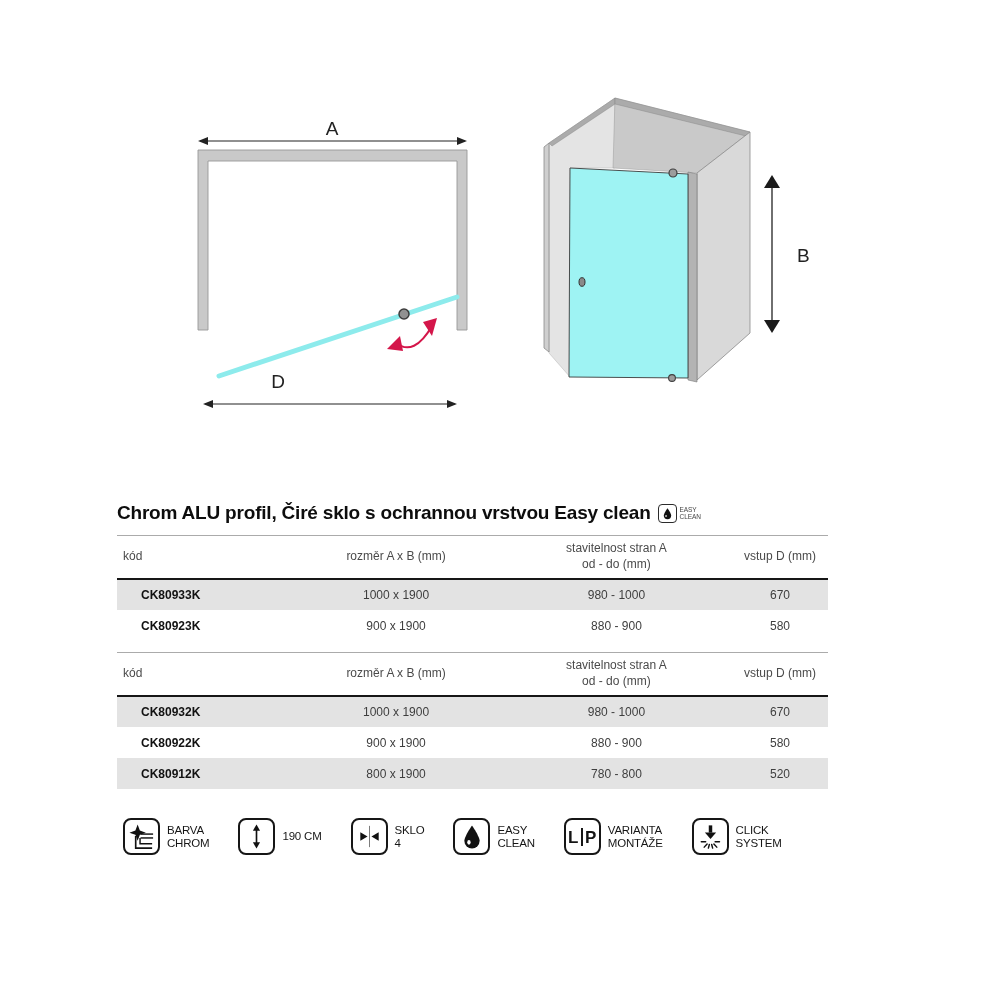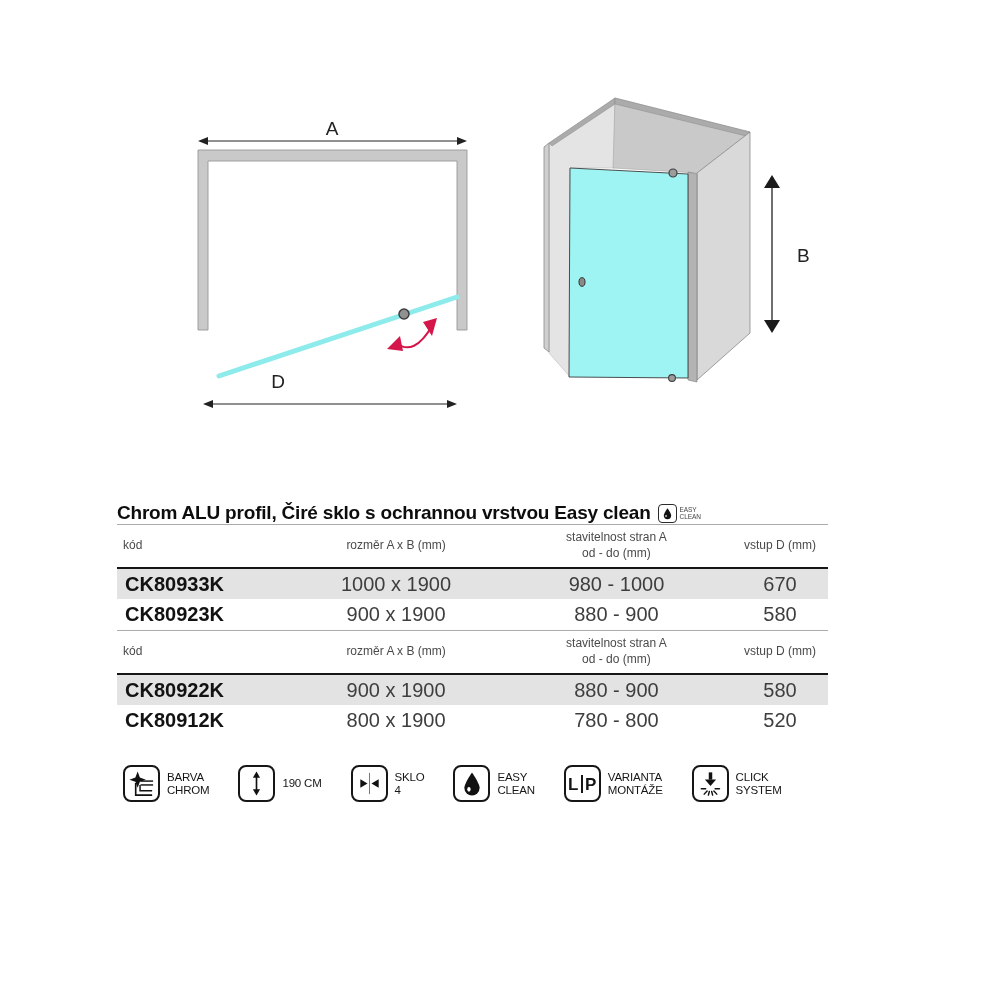--- a/index.html
+++ b/index.html
@@ -16,28 +16,28 @@
   .dim-label { font-size:19px; fill:#222; }
   
   .content { padding-left:117px; width:828px; }
   .section-title-row { display:flex; align-items:center; gap:7px; margin-top:32px; }
   .section-title { font-size:19px; font-weight:700; color:#0d0d0d; letter-spacing:-0.2px; }
   .ec-badge { display:flex; align-items:center; gap:3px; }
   .ec-badge-box { width:19px; height:19px; border:1.6px solid #2b2b2b; border-radius:4px;
                   display:flex; align-items:center; justify-content:center; }
   .ec-badge-text { font-size:6.5px; line-height:1.15; color:#444; white-space:pre-line; letter-spacing:-0.1px; }
   
-  table { border-collapse:collapse; table-layout:fixed; width:711px; }
+  table { border-collapse:collapse; table-layout:fixed; width:711px; margin-top:11px; }
   col.c1{width:24.5%;} col.c2{width:29.5%;} col.c3{width:32.5%;} col.c4{width:13.5%;}
   thead th { font-weight:400; font-size:12px; color:#4a4a4a; text-align:center;
              padding:5px 0 6px; line-height:1.3; white-space:pre-line;
              border-top:1px solid #ababab; border-bottom:2px solid #161616; }
   thead th:first-child { text-align:left; padding-left:6px; }
-  tbody td { height:31px; font-size:20px; color:#3e3e3e; text-align:center; }
-  tbody td:first-child { text-align:left; padding-left:8px; font-weight:700; color:#121212; font-size:20px; }
+  tbody td { height:31px; font-size:12px; color:#3e3e3e; text-align:center; }
+  tbody td:first-child { text-align:left; padding-left:24px; font-weight:700; color:#121212; font-size:12px; }
   tbody tr:nth-child(odd) { background:#e3e3e3; }
   
   .icon-strip { display:flex; align-items:center; gap:29px; margin-top:29px; margin-left:6px; }
   .icon-group { display:flex; align-items:center; gap:7px; }
   .icon-box { width:37px; height:37px; border:2px solid #161616; border-radius:8px;
               display:flex; align-items:center; justify-content:center; background:#fff; }
   .icon-box.bold { border-width:2.6px; }
   .icon-label { font-size:11.5px; line-height:1.12; letter-spacing:-0.2px; color:#161616; white-space:pre-line; }
   .lp-glyph { display:flex; align-items:stretch; font-weight:700; font-size:17px; line-height:1; }
   .lp-glyph .bar { width:1.6px; background:#161616; margin:0 2.5px; }
@@ -150,20 +150,26 @@
       <tr>
         <th>kód</th>
         <th>rozměr A x B (mm)</th>
         <th>stavitelnost stran A
 od - do (mm)</th>
         <th>vstup D (mm)</th>
       </tr>
     </thead>
     <tbody>
         <tr>
+          <td>CK80932K</td>
+          <td>1000 x 1900</td>
+          <td>980 - 1000</td>
+          <td>670</td>
+        </tr>
+        <tr>
           <td>CK80922K</td>
           <td>900 x 1900</td>
           <td>880 - 900</td>
           <td>580</td>
         </tr>
         <tr>
           <td>CK80912K</td>
           <td>800 x 1900</td>
           <td>780 - 800</td>
           <td>520</td>

